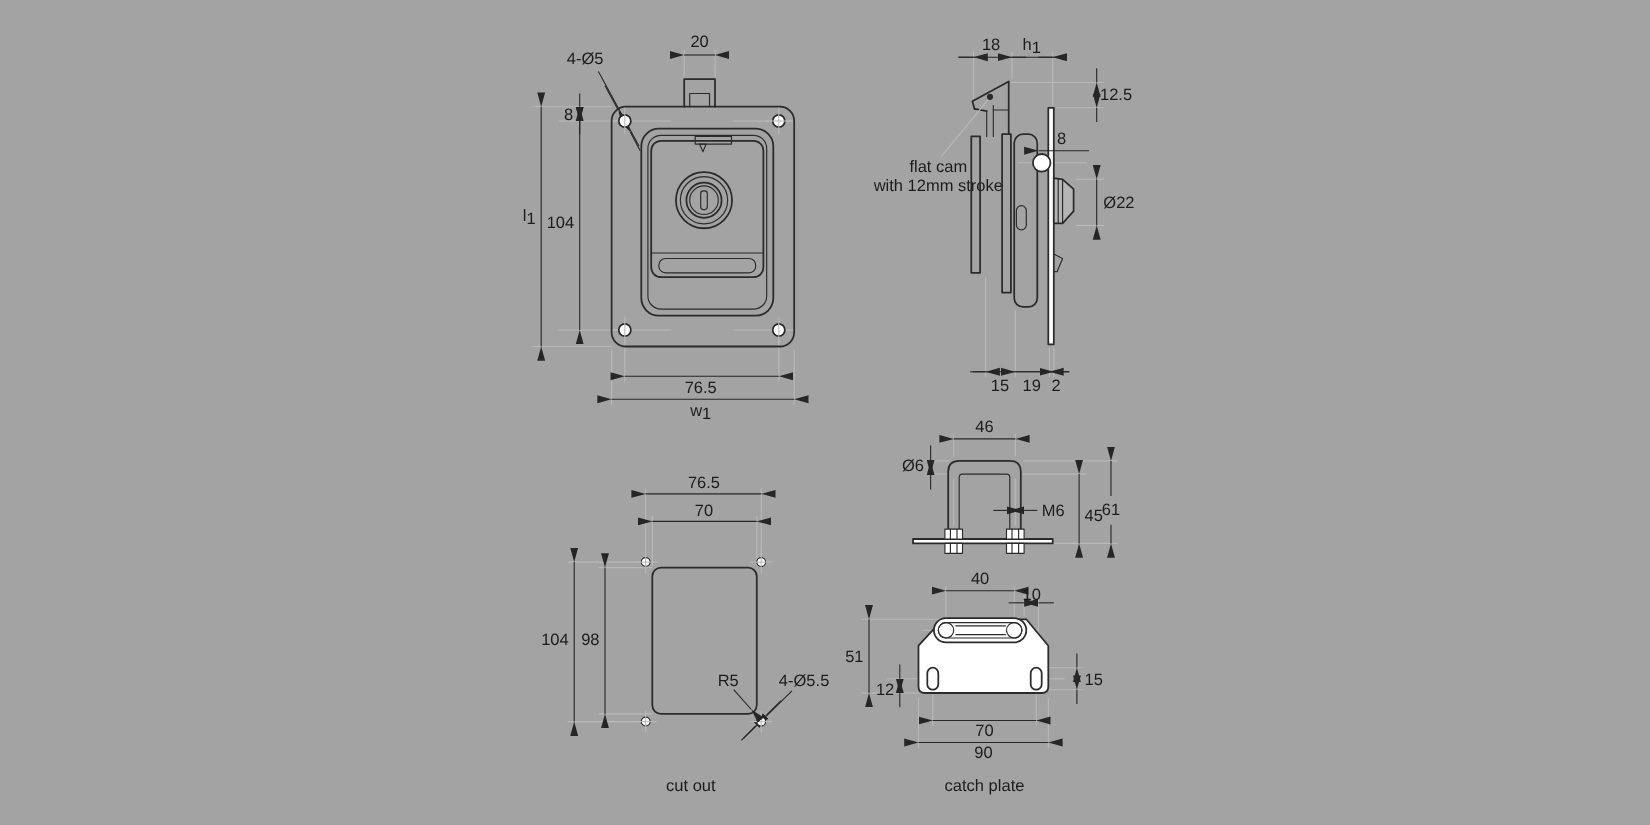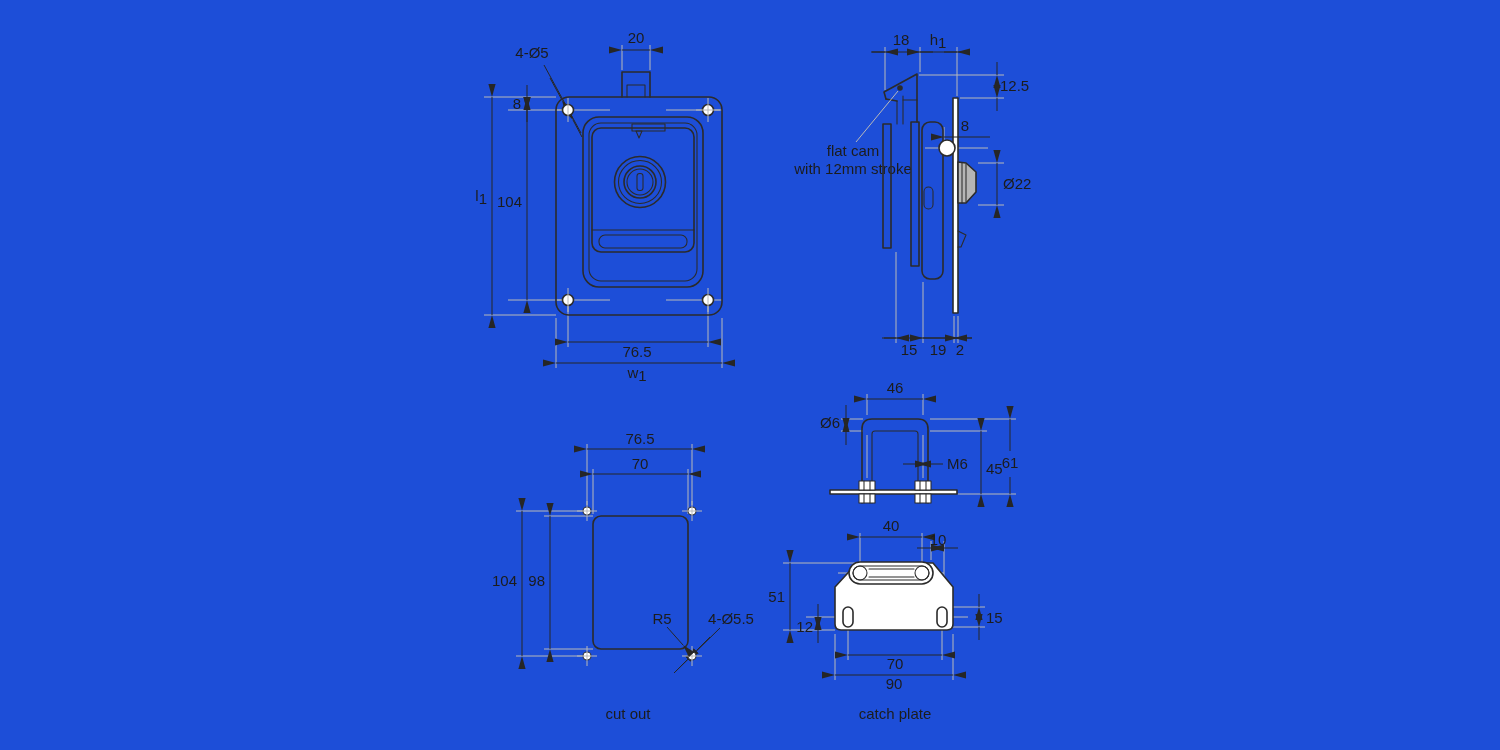--- a/index.html
+++ b/index.html
@@ -1,16 +1,16 @@
 <!DOCTYPE html>
 <html><head>
 <meta charset="utf-8">
 <style>
   html,body{margin:0;padding:0;background:#ffffff;}
-  .stage{position:relative;width:1500px;height:750px;background:#1d4ed8;overflow:hidden;}
+  .stage{position:relative;width:1500px;height:750px;background:#a3a3a3;overflow:hidden;}
   svg text{font-family:"Liberation Sans","DejaVu Sans",sans-serif;font-size:15px;fill:#1c1c1c;}
   .ln{fill:none;stroke:#2b2b2b;stroke-width:1.6;stroke-linejoin:round;stroke-linecap:round;}
   .tn{fill:none;stroke:#2b2b2b;stroke-width:1.05;stroke-linejoin:round;stroke-linecap:round;}
   .dm{fill:none;stroke:#262626;stroke-width:1;}
   .ex{fill:none;stroke:#b9b9b9;stroke-width:1;}
   .wf{fill:#ffffff;}
   .gf{fill:#b5b5b5;}
 </style>
 </head>
 <body>

